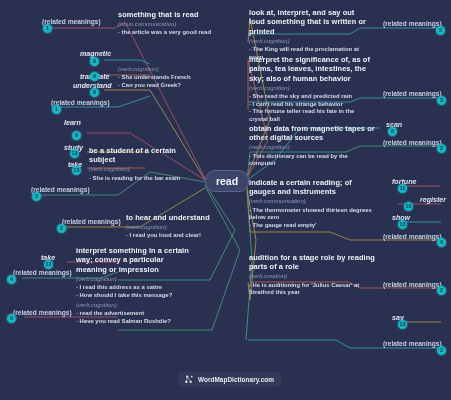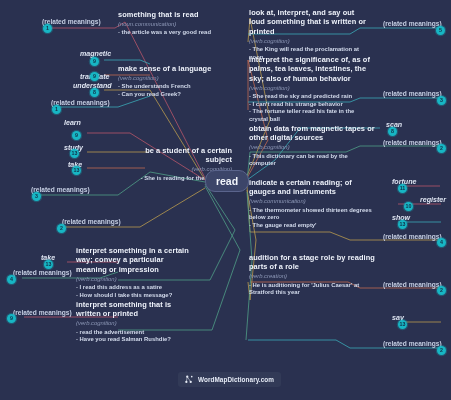--- a/index.html
+++ b/index.html
@@ -173,58 +173,61 @@
 
   <div class="syn" style="left:80px; top:50px;">magnetic</div>
   <div class="badge" style="left:90px; top:57px;">9</div>
   <div class="syn" style="left:80px; top:66px;margin-top:7px;">translate</div>
   <div class="badge" style="left:90px; top:72px;">9</div>
   <div class="syn" style="left:73px; top:82px;">understand</div>
   <div class="badge" style="left:90px; top:88px;">8</div>
   <div class="syn rel" style="left:51px; top:99px;">(related meanings)</div>
   <div class="badge" style="left:52px; top:105px;">1</div>
   <div class="sense" style="left:118px; top:64px; width:110px;">
-    <div class="def">make sense of a language</div>
     <div class="pos">(verb.cognition)</div>
     <div class="ex">- She understands French</div>
     <div class="ex" style="margin-top:0;">- Can you read Greek?</div>
   </div>
 
   <div class="syn" style="left:64px; top:119px;">learn</div>
   <div class="badge" style="left:72px; top:131px;">9</div>
   <div class="syn" style="left:64px; top:144px;">study</div>
   <div class="badge" style="left:70px; top:149px;">13</div>
   <div class="syn" style="left:68px; top:161px;">take</div>
   <div class="badge" style="left:72px; top:166px;">13</div>
   <div class="syn rel" style="left:31px; top:186px;">(related meanings)</div>
   <div class="badge" style="left:32px; top:192px;">3</div>
-  <div class="sense" style="left:120px; top:146px; width:112px;text-align:right;">
+  <div class="sense" style="left:89px; top:146px; width:112px;">
     <div class="def">be a student of a certain subject</div>
     <div class="pos">(verb.cognition)</div>
     <div class="ex">- She is reading for the bar exam</div>
   </div>
 
   <div class="syn rel" style="left:62px; top:218px;">(related meanings)</div>
   <div class="badge" style="left:57px; top:224px;">2</div>
+  <div class="sense" style="left:126px; top:213px; width:108px;">
+    <div class="def">to hear and understand</div>
+    <div class="pos">(verb.cognition)</div>
+    <div class="ex">- I read you loud and clear!</div>
+  </div>
 
   <div class="syn" style="left:41px; top:254px;">take</div>
   <div class="badge" style="left:44px; top:260px;">13</div>
   <div class="syn rel" style="left:13px; top:269px;">(related meanings)</div>
   <div class="badge" style="left:7px; top:275px;">4</div>
   <div class="sense" style="left:76px; top:246px; width:118px;">
     <div class="def">interpret something in a certain way; convey a particular meaning or impression</div>
     <div class="pos">(verb.cognition)</div>
     <div class="ex">- I read this address as a satire</div>
     <div class="ex" style="margin-top:0;">- How should I take this message?</div>
   </div>
 
   <div class="syn rel" style="left:13px; top:309px;">(related meanings)</div>
   <div class="badge" style="left:7px; top:314px;">9</div>
   <div class="sense" style="left:76px; top:300px; width:116px;">
-    <div class="def">interpret something that is written or printed</div>
     <div class="pos">(verb.cognition)</div>
     <div class="ex">- read the advertisement</div>
     <div class="ex" style="margin-top:0;">- Have you read Salman Rushdie?</div>
   </div>
 
   <div class="sense" style="left:249px; top:8px; width:122px;">
     <div class="def">look at, interpret, and say out loud something that is written or printed</div>
     <div class="pos">(verb.cognition)</div>
     <div class="ex">- The King will read the proclamation at noon</div>
   </div>

